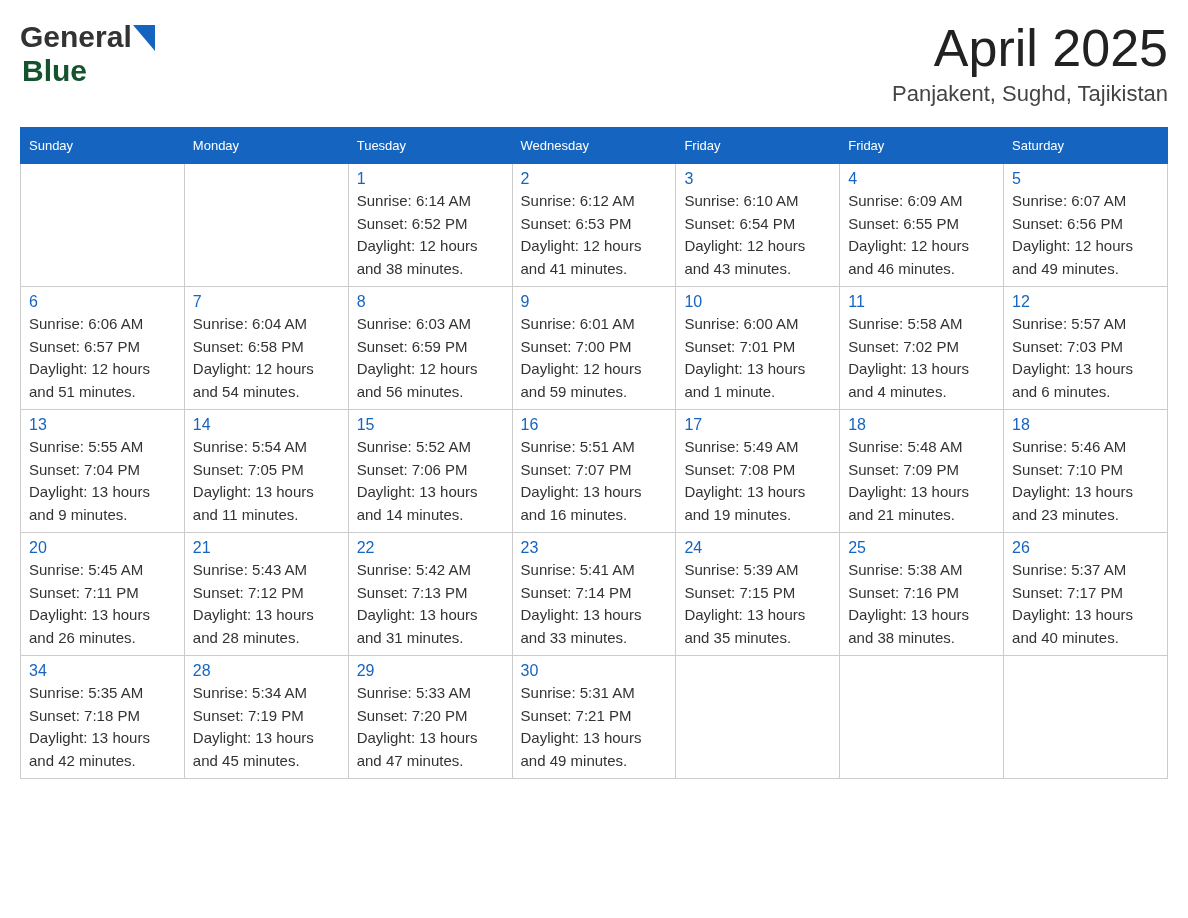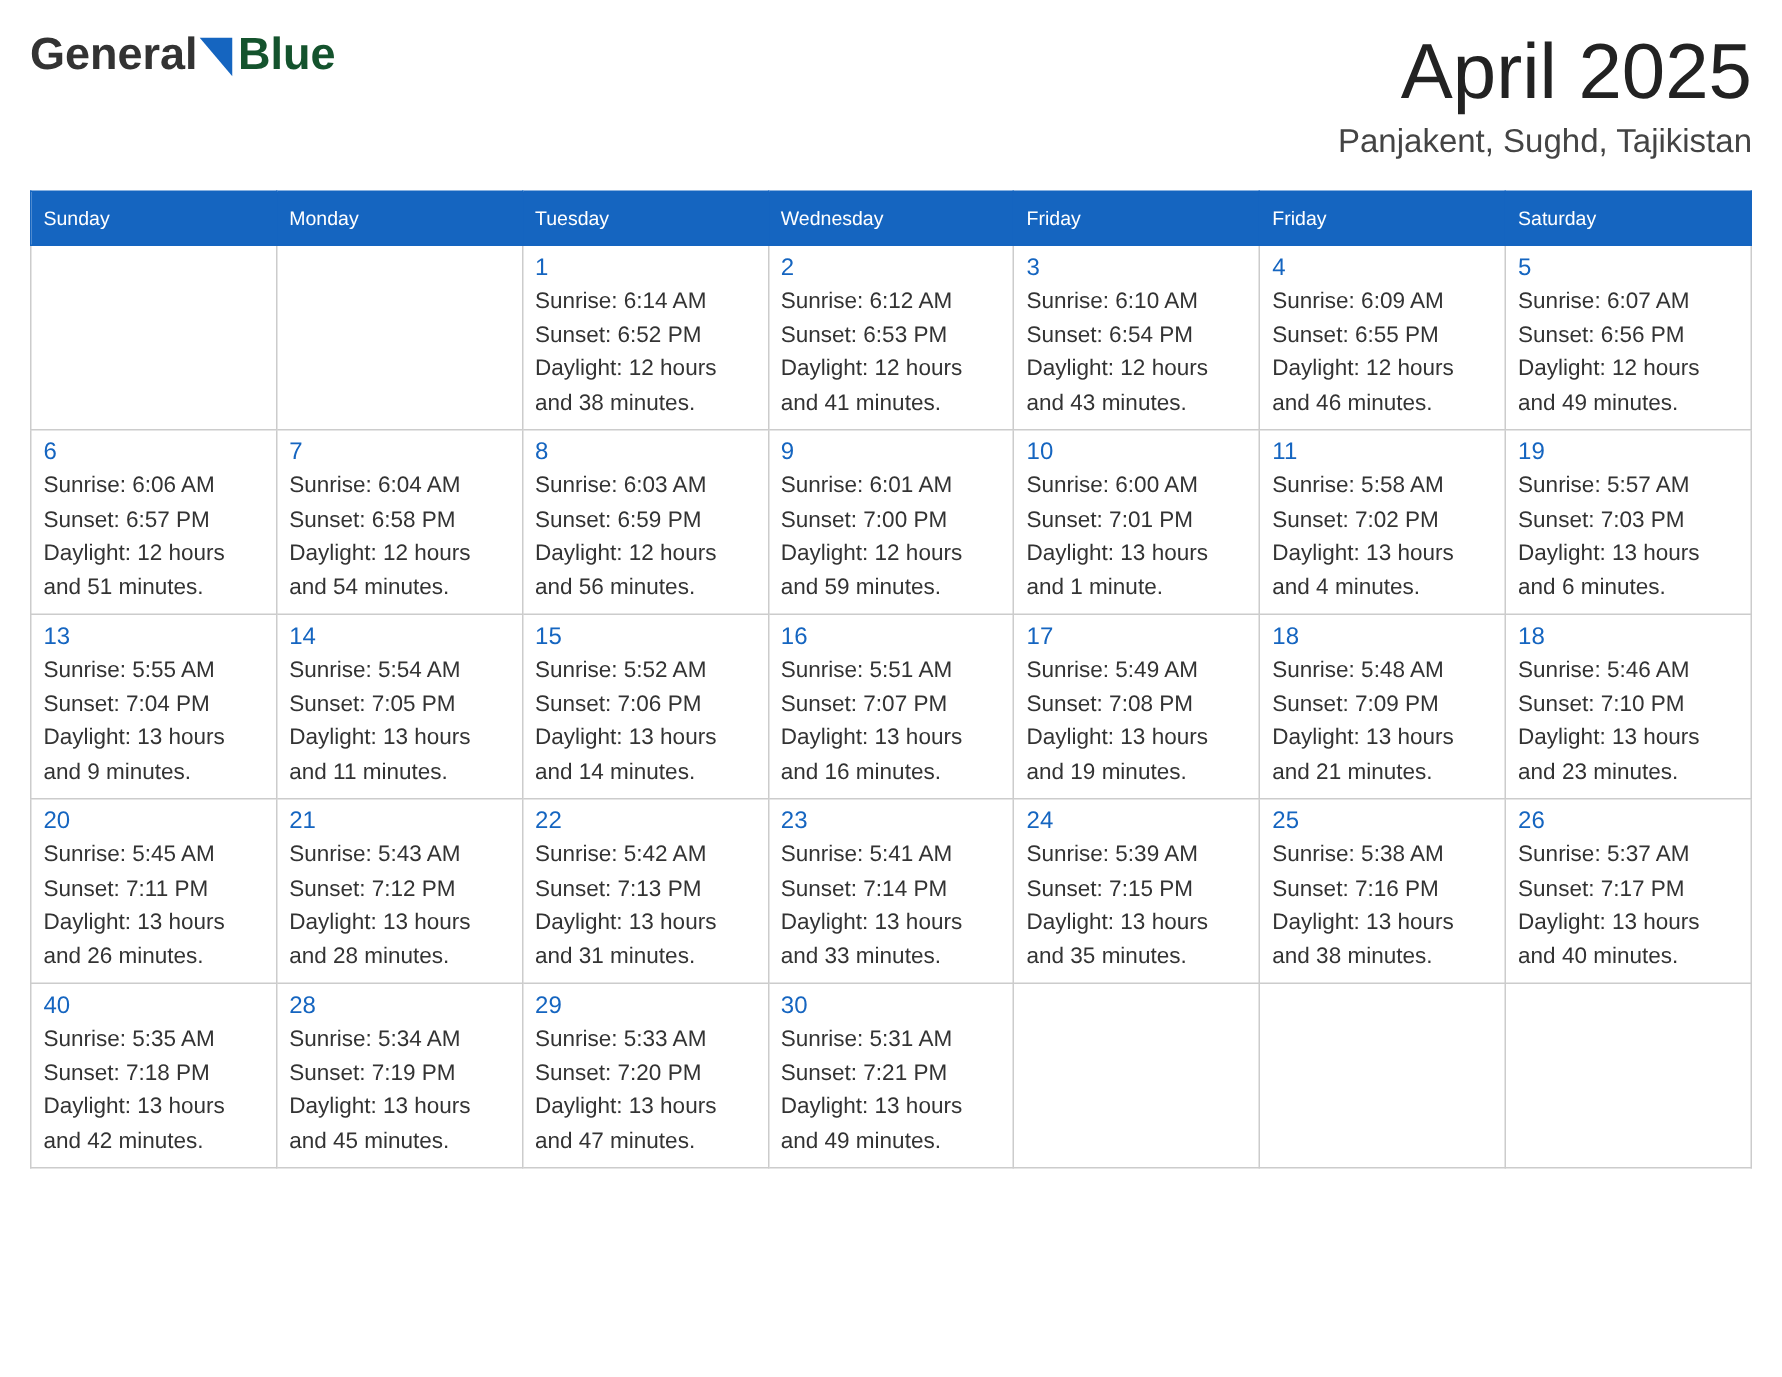--- a/index.html
+++ b/index.html
@@ -61,20 +61,21 @@
       display: block;
       margin-bottom: 2px;
     }
     .day-info {
       font-size: 15px;
       color: #333;
       line-height: 1.5;
     }
     .logo-wrapper {
       display: flex;
+      flex-direction: column;
       align-items: flex-start;
     }
     .logo-line1 {
       display: flex;
       align-items: center;
     }
     
   </style>
 </head>
 <body>
@@ -153,21 +154,21 @@
         </td>
         <td>
           <span class="day-number">10</span>
           <div class="day-info">Sunrise: 6:00 AM<br>Sunset: 7:01 PM<br>Daylight: 13 hours and 1 minute.</div>
         </td>
         <td>
           <span class="day-number">11</span>
           <div class="day-info">Sunrise: 5:58 AM<br>Sunset: 7:02 PM<br>Daylight: 13 hours and 4 minutes.</div>
         </td>
         <td>
-          <span class="day-number">19</span>
+          <span class="day-number">12</span>
           <div class="day-info">Sunrise: 5:57 AM<br>Sunset: 7:03 PM<br>Daylight: 13 hours and 6 minutes.</div>
         </td>
       </tr>
       <tr>
         <td>
           <span class="day-number">13</span>
           <div class="day-info">Sunrise: 5:55 AM<br>Sunset: 7:04 PM<br>Daylight: 13 hours and 9 minutes.</div>
         </td>
         <td>
           <span class="day-number">14</span>
@@ -219,21 +220,21 @@
           <span class="day-number">25</span>
           <div class="day-info">Sunrise: 5:38 AM<br>Sunset: 7:16 PM<br>Daylight: 13 hours and 38 minutes.</div>
         </td>
         <td>
           <span class="day-number">26</span>
           <div class="day-info">Sunrise: 5:37 AM<br>Sunset: 7:17 PM<br>Daylight: 13 hours and 40 minutes.</div>
         </td>
       </tr>
       <tr>
         <td>
-          <span class="day-number">40</span>
+          <span class="day-number">34</span>
           <div class="day-info">Sunrise: 5:35 AM<br>Sunset: 7:18 PM<br>Daylight: 13 hours and 42 minutes.</div>
         </td>
         <td>
           <span class="day-number">28</span>
           <div class="day-info">Sunrise: 5:34 AM<br>Sunset: 7:19 PM<br>Daylight: 13 hours and 45 minutes.</div>
         </td>
         <td>
           <span class="day-number">29</span>
           <div class="day-info">Sunrise: 5:33 AM<br>Sunset: 7:20 PM<br>Daylight: 13 hours and 47 minutes.</div>
         </td>

